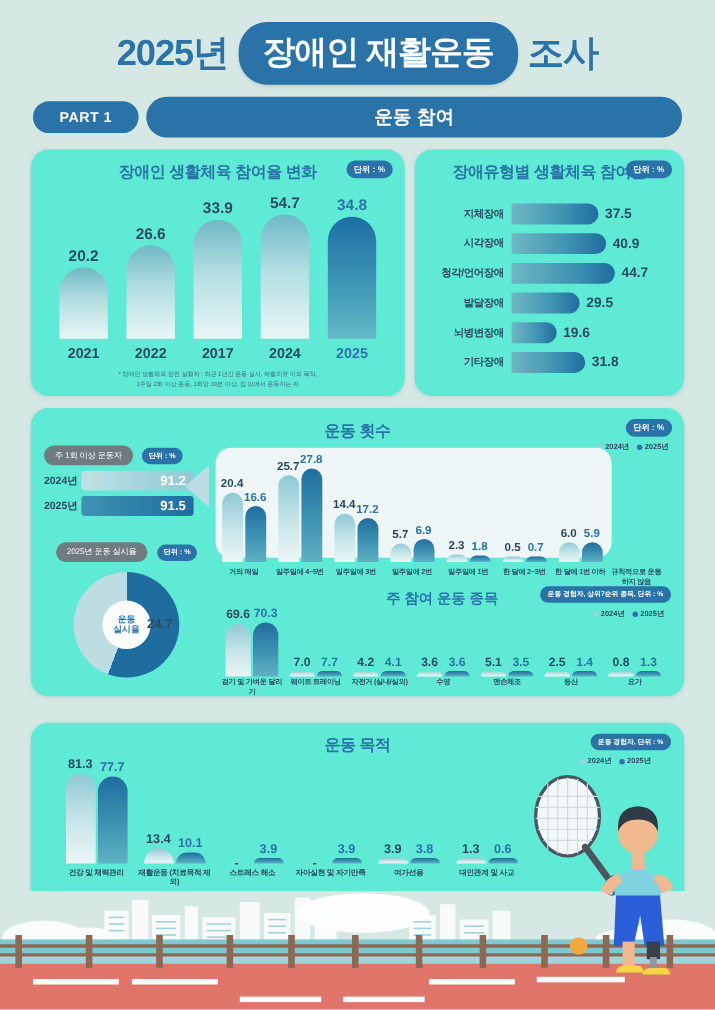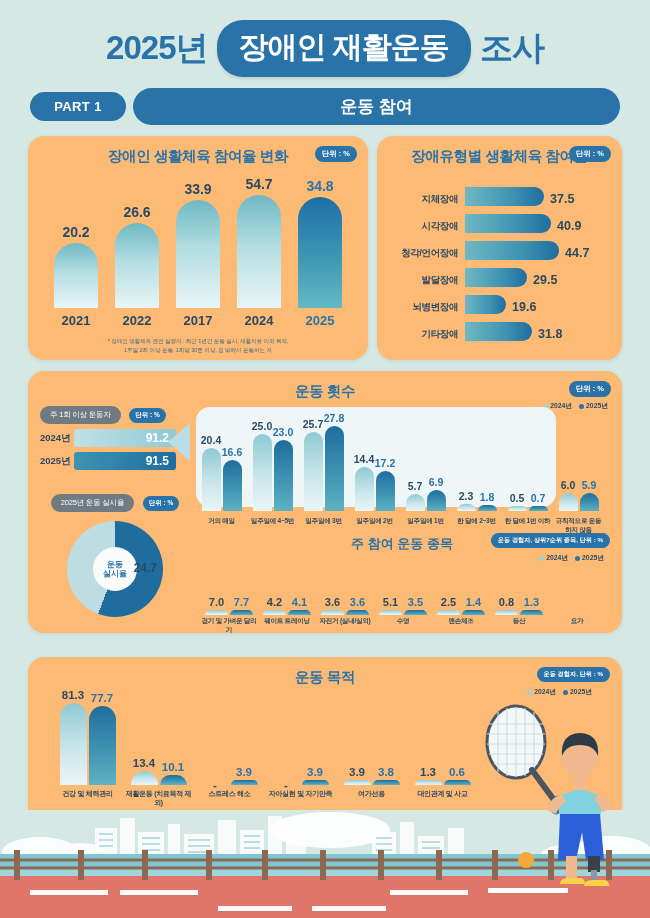--- a/index.html
+++ b/index.html
@@ -25,21 +25,21 @@
     background:#2a73a8; color:#fff; border-radius:20px;
     padding:7px 0; width:96px; text-align:center;
     font-size:13px; font-weight:bold; letter-spacing:.4px;
   }
   .part-title {
     flex:1; background:#2a73a8; color:#fff; border-radius:20px;
     padding:7px 0; text-align:center; font-size:17px; font-weight:bold;
   }
   
   .card {
-    background:#fdba74; border-radius:16px; position:relative;
+    background:#5eead4; border-radius:16px; position:relative;
     box-shadow:0 1px 4px rgba(30,80,110,.10);
   }
   .row { display:flex; gap:9px; padding:0 28px; margin-top:11px; }
   .card-title {
     text-align:center; font-size:14.5px; font-weight:bold;
     color:#2a73a8; padding-top:11px; letter-spacing:-.4px;
   }
   .unit-badge {
     position:absolute; right:11px; top:10px;
     background:#2a73a8; color:#fff; border-radius:9px;
@@ -59,21 +59,21 @@
   .trend-bar.hl { background:linear-gradient(180deg,#1c6fa5 0%,#3e97b5 55%,#63bac6 100%); }
   .trend-labels { display:flex; justify-content:center; gap:17px; margin-top:5px; }
   .trend-labels span { width:44px; text-align:center; font-size:13px;
                        font-weight:bold; color:#2a4a63; }
   .trend-labels span.hl { color:#2a73a8; }
   .footnote { font-size:5.6px; color:#3d6b87; text-align:center;
               line-height:1.65; padding:9px 16px 0; letter-spacing:-.1px; }
   
   #card-type { width:245px; height:224px; }
   .type-list { margin-top:16px; padding:0 12px 0 4px; }
-  .type-row { display:flex; align-items:flex-end; height:24px; margin-bottom:3px; }
+  .type-row { display:flex; align-items:center; height:24px; margin-bottom:3px; }
   .type-label { width:84px; text-align:right; font-size:9.5px;
                 font-weight:bold; color:#2a4a63; padding-right:7px; letter-spacing:-.4px; }
   .type-bar { height:19px; border-radius:0 10px 10px 0;
               background:linear-gradient(90deg,#6fb8c4 0%,#3e93b2 60%,#1f6d9f 100%); }
   .type-val { font-size:12.5px; font-weight:bold; color:#2a4a63; margin-left:6px; }
   
   #card-freq { width:594px; height:262px; margin:11px 28px 0; }
   .freq-left { position:absolute; left:12px; top:32px; width:150px; }
   .gray-badge {
     display:inline-block; background:#6f7b80; color:#fff; border-radius:11px;
@@ -301,28 +301,20 @@
   <div class="freq-plot" id="freq-plot">
       <div class="freq-grp" style="width:51px">
       <div class="fb y24" style="height:63px">
           <b>20.4</b>
         </div>
       <div class="fb y25" style="height:51px">
           <b>16.6</b>
         </div>
     </div>
       <div class="freq-grp" style="width:51px">
-      <div class="fb y24" style="height:77px">
-          <b>25.0</b>
-        </div>
-      <div class="fb y25" style="height:71px">
-          <b>23.0</b>
-        </div>
-    </div>
-      <div class="freq-grp" style="width:51px">
       <div class="fb y24" style="height:79px">
           <b>25.7</b>
         </div>
       <div class="fb y25" style="height:85px">
           <b>27.8</b>
         </div>
     </div>
       <div class="freq-grp" style="width:51px">
       <div class="fb y24" style="height:44px">
           <b>14.4</b>
@@ -375,20 +367,28 @@
       <div style="width:51px">규칙적으로 운동하지 않음</div>
     </div>
 
   <div class="sports-title">주 참여 운동 종목</div>
   <div class="sports-badge">운동 경험자, 상위7순위 종목, 단위 : %</div>
   <div class="legend sports-legend">
     <span><i class="c24"></i><span>2024년</span></span>
     <span><i class="c25"></i><span>2025년</span></span>
   </div>
   <div class="sports-plot" id="sports-plot">
+      <div class="freq-grp" style="width:58px">
+      <div class="sb y24" style="height:48px">
+          <b>69.6</b>
+        </div>
+      <div class="sb y25" style="height:49px">
+          <b>70.3</b>
+        </div>
+    </div>
       <div class="freq-grp" style="width:58px">
       <div class="sb y24" style="height:5px">
           <b>7.0</b>
         </div>
       <div class="sb y25" style="height:5px">
           <b>7.7</b>
         </div>
     </div>
       <div class="freq-grp" style="width:58px">
       <div class="sb y24" style="height:5px">

